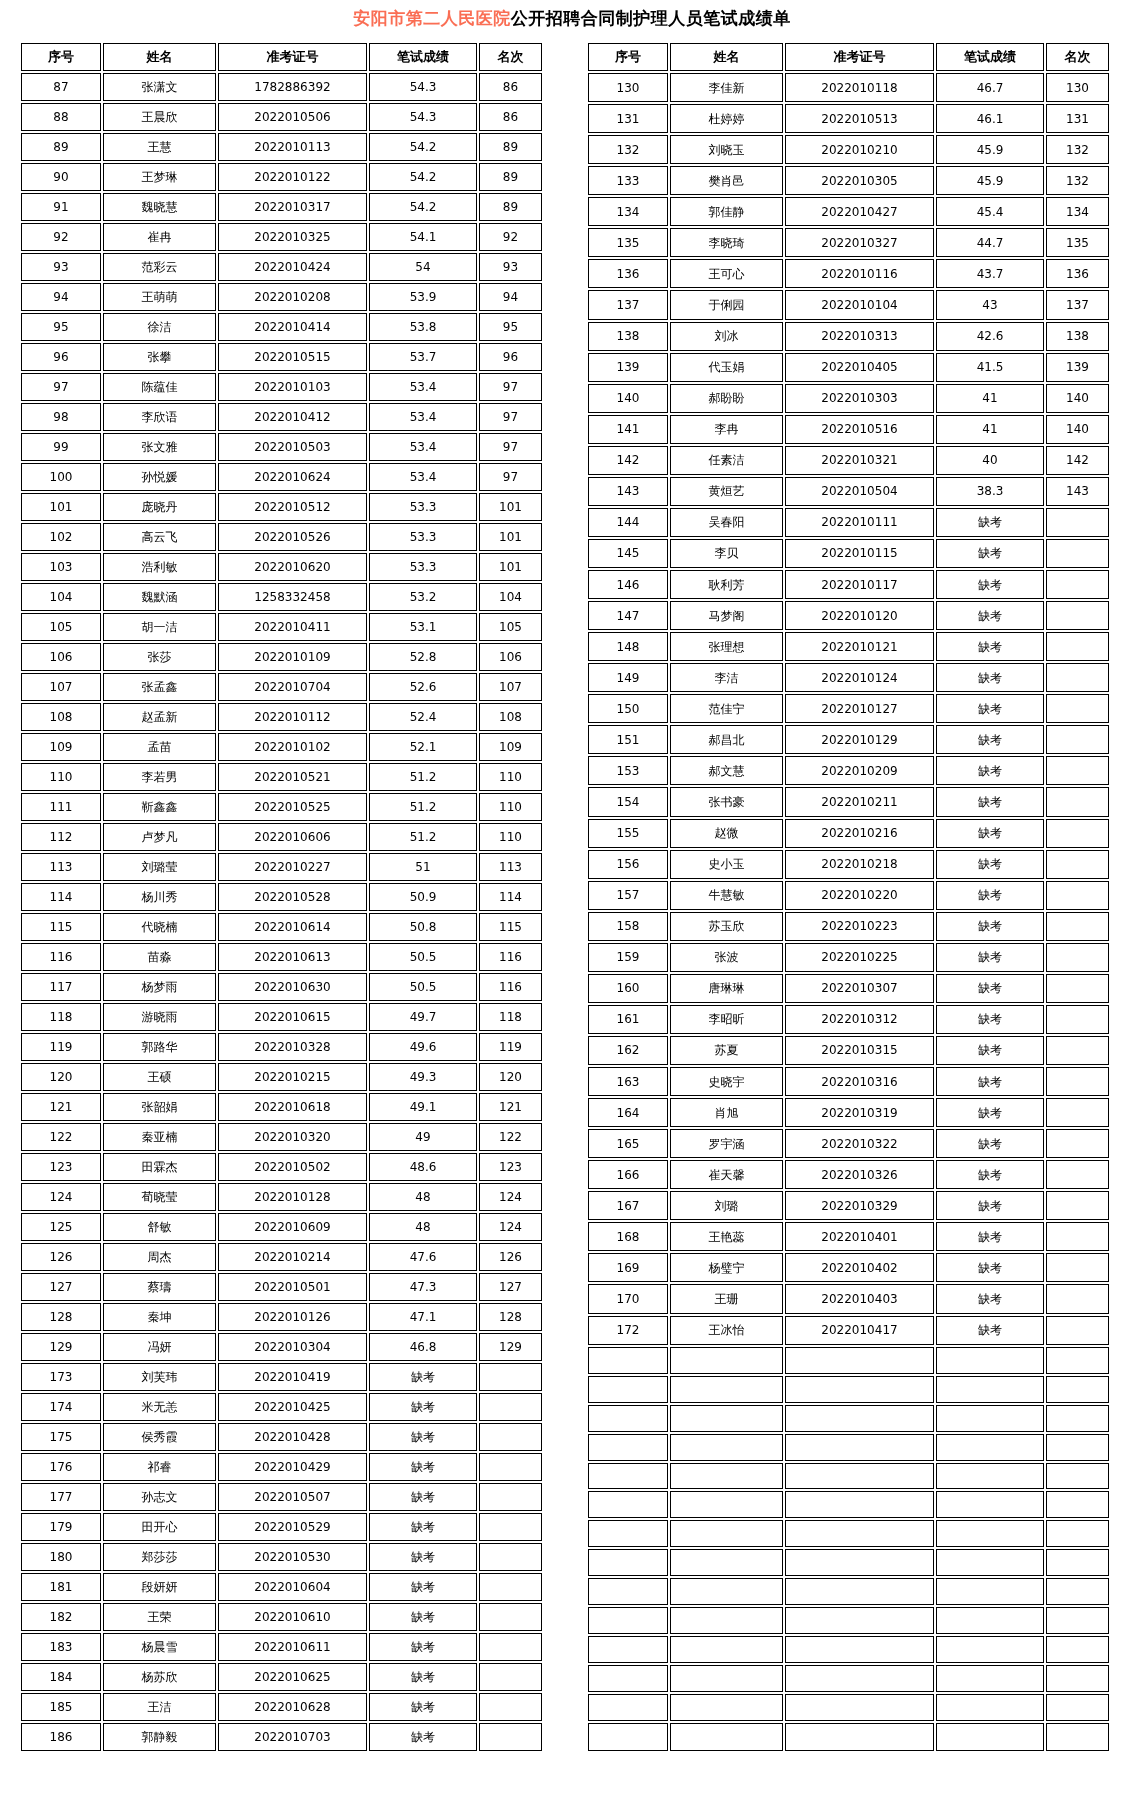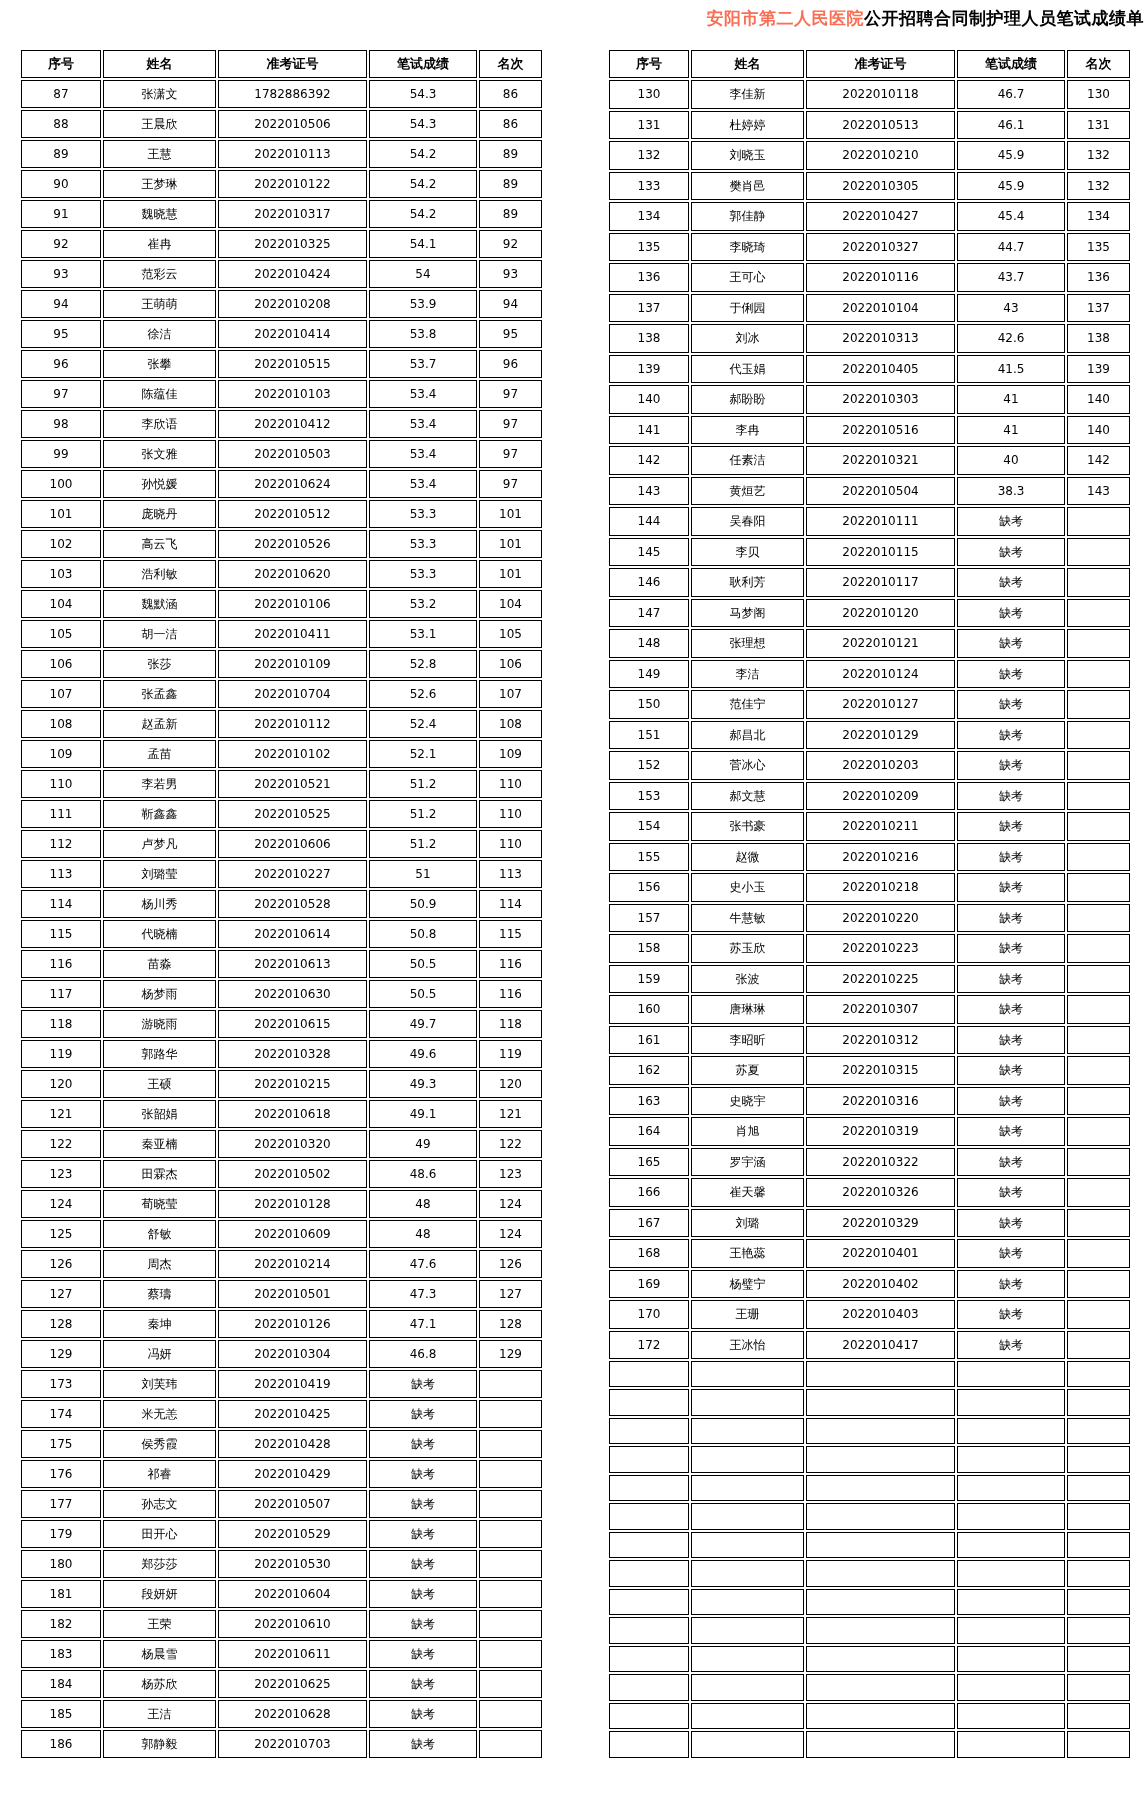--- a/index.html
+++ b/index.html
@@ -4,33 +4,33 @@
 <style>
   * { box-sizing: border-box; }
   html, body {
     margin: 0; padding: 0;
     background: #ffffff;
     width: 1144px;
     font-family: "DejaVu Sans", "Liberation Sans", sans-serif;
   }
   .page { width: 1144px; height: 1809px; background: #fff; }
   .title {
-    text-align: right;
+    text-align: center;
     padding-top: 7px;
     font-size: 17px;
     font-weight: bold;
     color: #000;
     letter-spacing: 0.5px;
   }
   .title .hl { color: #fa6e54; }
   .tables {
     display: flex;
     justify-content: space-between;
-    padding: 0 12px 0 19px;
-    margin-top: 18px;
+    padding: 0 33px 0 19px;
+    margin-top: 11px;
   }
   .tables .gap { width: 42px; flex: 0 0 auto; }
   table.score {
     border-collapse: separate;
     border-spacing: 2px;
     table-layout: fixed;
     width: 525px;
     flex: 0 0 auto;
   }
   table.score th, table.score td {
@@ -200,21 +200,21 @@
           <tr>
             <td>103</td>
             <td>浩利敏</td>
             <td>2022010620</td>
             <td>53.3</td>
             <td>101</td>
           </tr>
           <tr>
             <td>104</td>
             <td>魏默涵</td>
-            <td>2022010106</td>
+            <td>1258332458</td>
             <td>53.2</td>
             <td>104</td>
           </tr>
           <tr>
             <td>105</td>
             <td>胡一洁</td>
             <td>2022010411</td>
             <td>53.1</td>
             <td>105</td>
           </tr>
@@ -648,27 +648,20 @@
             <td></td>
           </tr>
           <tr>
             <td>151</td>
             <td>郝昌北</td>
             <td>2022010129</td>
             <td>缺考</td>
             <td></td>
           </tr>
           <tr>
-            <td>152</td>
-            <td>菅冰心</td>
-            <td>2022010203</td>
-            <td>缺考</td>
-            <td></td>
-          </tr>
-          <tr>
             <td>153</td>
             <td>郝文慧</td>
             <td>2022010209</td>
             <td>缺考</td>
             <td></td>
           </tr>
           <tr>
             <td>154</td>
             <td>张书豪</td>
             <td>2022010211</td>

